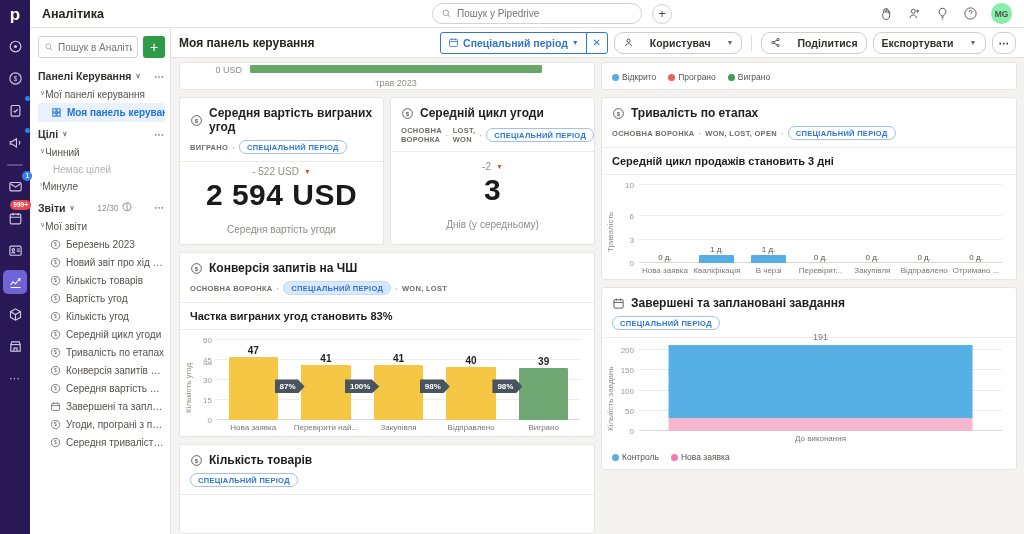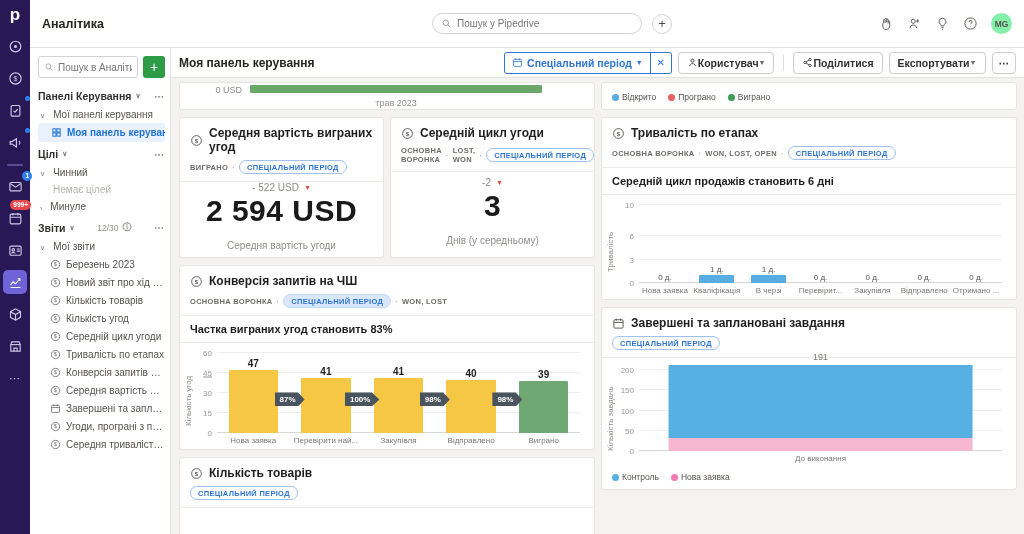--- a/index.html
+++ b/index.html
@@ -11,53 +11,53 @@
 .rail-item{position:relative;width:24px;height:24px;display:flex;align-items:center;justify-content:center;margin-bottom:8px;border-radius:5px;cursor:pointer}
 .rail-item svg{width:15px;height:15px}
 .rail-item.active{background:#6f63d7;color:#fff}
 .rail-div{width:16px;height:2px;background:#5a4d96;border-radius:1px;margin:2px 0 8px}
 .nbadge{position:absolute;font-size:6.5px;font-weight:bold;color:#fff;border-radius:7px;padding:1px 3px;line-height:8px}
 .nbadge.blue{background:#2f80ed;top:-3px;right:-5px}
 .nbadge.red{background:#e5484d;top:-6px;right:-4px}
 .dotbadge{position:absolute;width:5px;height:5px;border-radius:50%;background:#2f80ed;top:-2px;right:-3px}
 
 .main{flex:1;display:flex;flex-direction:column;min-width:0}
-.topbar{position:relative;height:48px;background:#fff;border-bottom:1px solid #e4e2df;display:flex;align-items:center;padding:0 12px;flex-shrink:0}
+.topbar{position:relative;height:28px;background:#fff;border-bottom:1px solid #e4e2df;display:flex;align-items:center;padding:0 12px;flex-shrink:0}
 .topbar-title{font-weight:bold;font-size:12.5px;color:#26261f}
 .search-pill{position:absolute;left:402px;width:210px;height:21px;border:1px solid #d4d2cf;border-radius:11px;display:flex;align-items:center;padding:0 8px;gap:5px;color:#8f8d8a;background:#fff}
 .search-pill svg{width:11px;height:11px;flex-shrink:0}
 .search-pill input,.side-search input{border:none;outline:none;font-size:10px;width:100%;background:transparent;color:#444;font-family:"Liberation Sans",sans-serif}
 .add-circle{position:absolute;left:622px;width:20px;height:20px;border:1px solid #d4d2cf;border-radius:50%;display:flex;align-items:center;justify-content:center;font-size:13px;color:#4a4a4a;background:#fff;cursor:pointer}
 .top-icons{margin-left:auto;display:flex;align-items:center;gap:13px;color:#5f5d5a}
 .top-icons svg{width:15px;height:15px;cursor:pointer}
 .avatar{width:21px;height:21px;border-radius:50%;background:#86efac;color:#55534f;font-size:8.5px;font-weight:bold;display:flex;align-items:center;justify-content:center;cursor:pointer}
 
 .content{flex:1;display:flex;min-height:0}
 .sidebar{width:141px;background:#fff;border-right:1px solid #e4e2df;padding:8px 5px 4px 8px;flex-shrink:0;overflow:hidden}
 .side-search-row{display:flex;gap:5px;margin-bottom:12px}
 .side-search{flex:1;height:22px;border:1px solid #d4d2cf;border-radius:3px;display:flex;align-items:center;padding:0 5px;gap:4px;color:#9a9896;min-width:0;background:#fff}
 .side-search svg{width:10px;height:10px;flex-shrink:0}
 .green-btn{width:22px;height:22px;background:#2e9b47;color:#fff;border-radius:3px;font-size:14px;line-height:20px;text-align:center;border:none;cursor:pointer;flex-shrink:0}
 .sec-head{display:flex;align-items:center;font-weight:bold;font-size:10.5px;margin:6px 0 4px;color:#32302e;gap:4px}
 .chev{font-size:7px;color:#7a7876}
 .dots{margin-left:auto;color:#8f8d8a;font-size:10px;letter-spacing:1px;cursor:pointer}
-.tree-row{display:flex;align-items:flex-end;gap:8px;padding:3px 2px;color:#55524f;font-size:10px;white-space:nowrap;overflow:hidden;cursor:pointer}
+.tree-row{display:flex;align-items:flex-start;gap:0;padding:3px 2px;color:#55524f;font-size:10px;white-space:nowrap;overflow:hidden;cursor:pointer}
 .tree-row.muted{color:#b5b3b0;padding-left:15px;cursor:default}
 .sel-row{background:#e8f1fc;color:#2173d8;border-radius:3px;padding:4px 3px 4px 13px;display:flex;align-items:center;gap:5px;font-size:10px;font-weight:bold;white-space:nowrap;overflow:hidden;cursor:pointer}
 .sel-row svg{width:11px;height:11px;flex-shrink:0}
 .count{margin-left:auto;font-size:8.5px;color:#8f8d8a;font-weight:normal}
 .info-ic{font-size:9px;color:#8f8d8a}
 .side-item{display:flex;align-items:center;gap:5px;padding:3.5px 0 3.5px 12px;color:#55524f;font-size:10px;white-space:nowrap;overflow:hidden;cursor:pointer}
 .side-item svg{width:11px;height:11px;flex-shrink:0;color:#6a6865}
 .side-item span{overflow:hidden;text-overflow:ellipsis}
 
 .dash{flex:1;display:flex;flex-direction:column;min-width:0}
 .dash-head{height:30px;background:#fff;border-bottom:1px solid #e4e2df;display:flex;align-items:center;padding:0 8px;gap:6px;flex-shrink:0}
 .dash-title{font-weight:bold;font-size:12px;color:#26261f;margin-right:auto}
-.btn{height:22px;border:1px solid #cfcdca;border-radius:4px;background:#fff;display:flex;align-items:center;gap:0;font-size:10.5px;font-weight:bold;color:#32302e;padding:0 8px;cursor:pointer}
+.btn{height:22px;border:1px solid #cfcdca;border-radius:9px;background:#fff;display:flex;align-items:center;gap:16px;font-size:10.5px;font-weight:bold;color:#32302e;padding:0 8px;cursor:pointer}
 .btn svg{width:11px;height:11px}
 .caret{font-size:7px;color:#6a6865}
 .period-group{display:flex;align-items:stretch;height:22px;border:1px solid #2e75d4;border-radius:3px;color:#2e75d4;background:#fff;overflow:hidden}
 .period-main{display:flex;align-items:center;gap:4px;padding:0 7px;font-size:10.5px;font-weight:bold;cursor:pointer}
 .period-main svg{width:11px;height:11px}
 .period-main .caret{color:#2e75d4}
 .period-x{border-left:1px solid #2e75d4;width:21px;display:flex;align-items:center;justify-content:center;font-size:10px;cursor:pointer}
 .vsep{width:1px;height:16px;background:#e0dedb;margin:0 3px}
 .dash-body{flex:1;display:flex;gap:6px;padding:4px 4px 0 8px;overflow:hidden}
 .col{display:flex;flex-direction:column;gap:7px;width:416px;flex-shrink:0}
@@ -297,20 +297,27 @@
                 <circle cx="12" cy="12" r="9"></circle>
                 <text x="12" y="16" font-size="11" text-anchor="middle" fill="currentColor" stroke="none">$</text>
               </svg>
               <span>Кількість товарів</span>
             </div>
             <div class="side-item">
               <svg viewBox="0 0 24 24" fill="none" stroke="currentColor" stroke-width="1.8">
                 <circle cx="12" cy="12" r="9"></circle>
                 <text x="12" y="16" font-size="11" text-anchor="middle" fill="currentColor" stroke="none">$</text>
               </svg>
+              <span>Вартість угод</span>
+            </div>
+            <div class="side-item">
+              <svg viewBox="0 0 24 24" fill="none" stroke="currentColor" stroke-width="1.8">
+                <circle cx="12" cy="12" r="9"></circle>
+                <text x="12" y="16" font-size="11" text-anchor="middle" fill="currentColor" stroke="none">$</text>
+              </svg>
               <span>Кількість угод</span>
             </div>
             <div class="side-item">
               <svg viewBox="0 0 24 24" fill="none" stroke="currentColor" stroke-width="1.8">
                 <circle cx="12" cy="12" r="9"></circle>
                 <text x="12" y="16" font-size="11" text-anchor="middle" fill="currentColor" stroke="none">$</text>
               </svg>
               <span>Середній цикл угоди</span>
             </div>
             <div class="side-item">
@@ -567,21 +574,21 @@
                   </svg>
                   <span>Тривалість по етапах</span>
                 </div>
               <div class="c-chips">
                   <span>ОСНОВНА ВОРОНКА</span>
                   <span class="sep">·</span>
                   <span>WON, LOST, OPEN</span>
                   <span class="sep">·</span>
                   <span class="chip">СПЕЦІАЛЬНИЙ ПЕРІОД</span>
                 </div>
-              <div class="c-sub">Середній цикл продажів становить 6 дні</div>
+              <div class="c-sub">Середній цикл продажів становить 3 дні</div>
               <div class="chart">
                 <span class="ylab" id="stage-ylab">Тривалість</span>
                 <div class="plotwrap">
                   <div class="plot" id="stage-plot">
                       <div class="gridline" style="bottom: 100%;"></div>
                       <div class="tick" style="bottom: 100%;">10</div>
                       <div class="gridline" style="bottom: 60%;"></div>
                       <div class="tick" style="bottom: 60%;">6</div>
                       <div class="gridline" style="bottom: 30%;"></div>
                       <div class="tick" style="bottom: 30%;">3</div>

